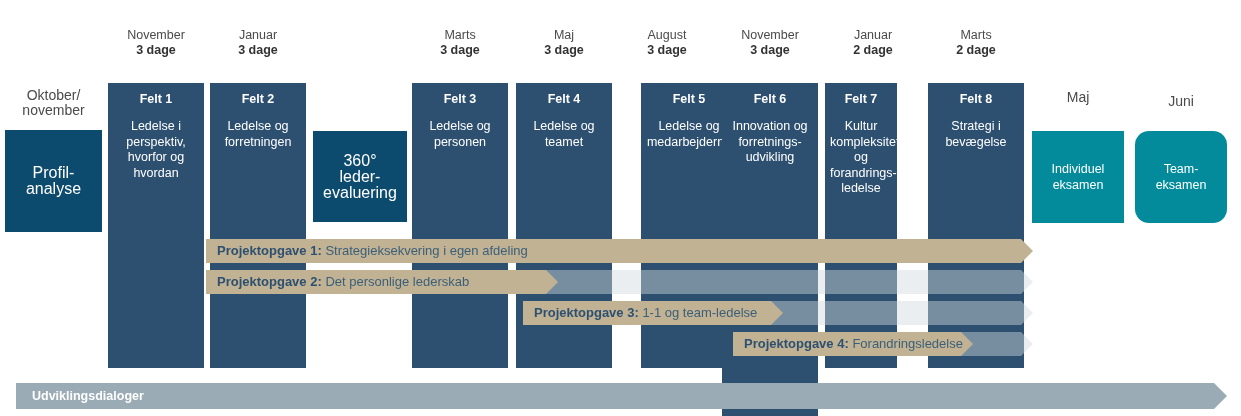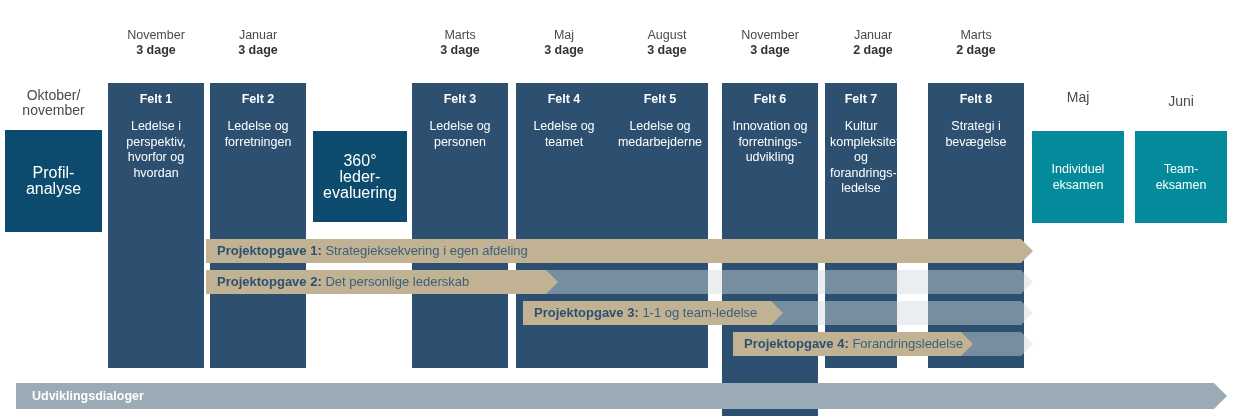--- a/index.html
+++ b/index.html
@@ -247,21 +247,21 @@
     <span class="felt-desc">Ledelse og forretningen</span>
   </div>
   <div class="felt" style="left:412px; top:83px; width:96px; height:285px;">
     <span class="felt-title">Felt 3</span>
     <span class="felt-desc">Ledelse og personen</span>
   </div>
   <div class="felt" style="left:516px; top:83px; width:96px; height:285px;">
     <span class="felt-title">Felt 4</span>
     <span class="felt-desc">Ledelse og teamet</span>
   </div>
-  <div class="felt" style="left:612px; top:83px; width:96px; height:285px;">
+  <div class="felt" style="left:641px; top:83px; width:96px; height:285px;">
     <span class="felt-title">Felt 5</span>
     <span class="felt-desc">Ledelse og medarbejderne</span>
   </div>
   <div class="felt" style="left:722px; top:83px; width:96px; height:359px;">
     <span class="felt-title">Felt 6</span>
     <span class="felt-desc">Innovation og forretnings-udvikling</span>
   </div>
   <div class="felt" style="left:825px; top:83px; width:72px; height:285px;">
     <span class="felt-title">Felt 7</span>
     <span class="felt-desc">Kultur kompleksitet og forandrings-ledelse</span>
@@ -270,21 +270,21 @@
     <span class="felt-title">Felt 8</span>
     <span class="felt-desc">Strategi i bevægelse</span>
   </div>
 
   <div class="tealbox" style="left:1032px; top:131px; width:92px; height:92px;">
     <div>
       <span>Individuel</span><br>
       <span>eksamen</span>
     </div>
   </div>
-  <div class="tealbox" style="left:1135px; top:131px; width:92px; height:92px;">
+  <div class="tealbox" style="left:1135px; top:131px; width:92px; height:92px;border-radius:14px;">
     <div>
       <span>Team-</span><br>
       <span>eksamen</span>
     </div>
   </div>
 
   <div class="task" style="left:206px; top:239px; width:833px;">
     <div class="tail" style="width:815px;"></div>
     <div class="tailhead" style="left:815px;"></div>
     <div class="tasklabel">

